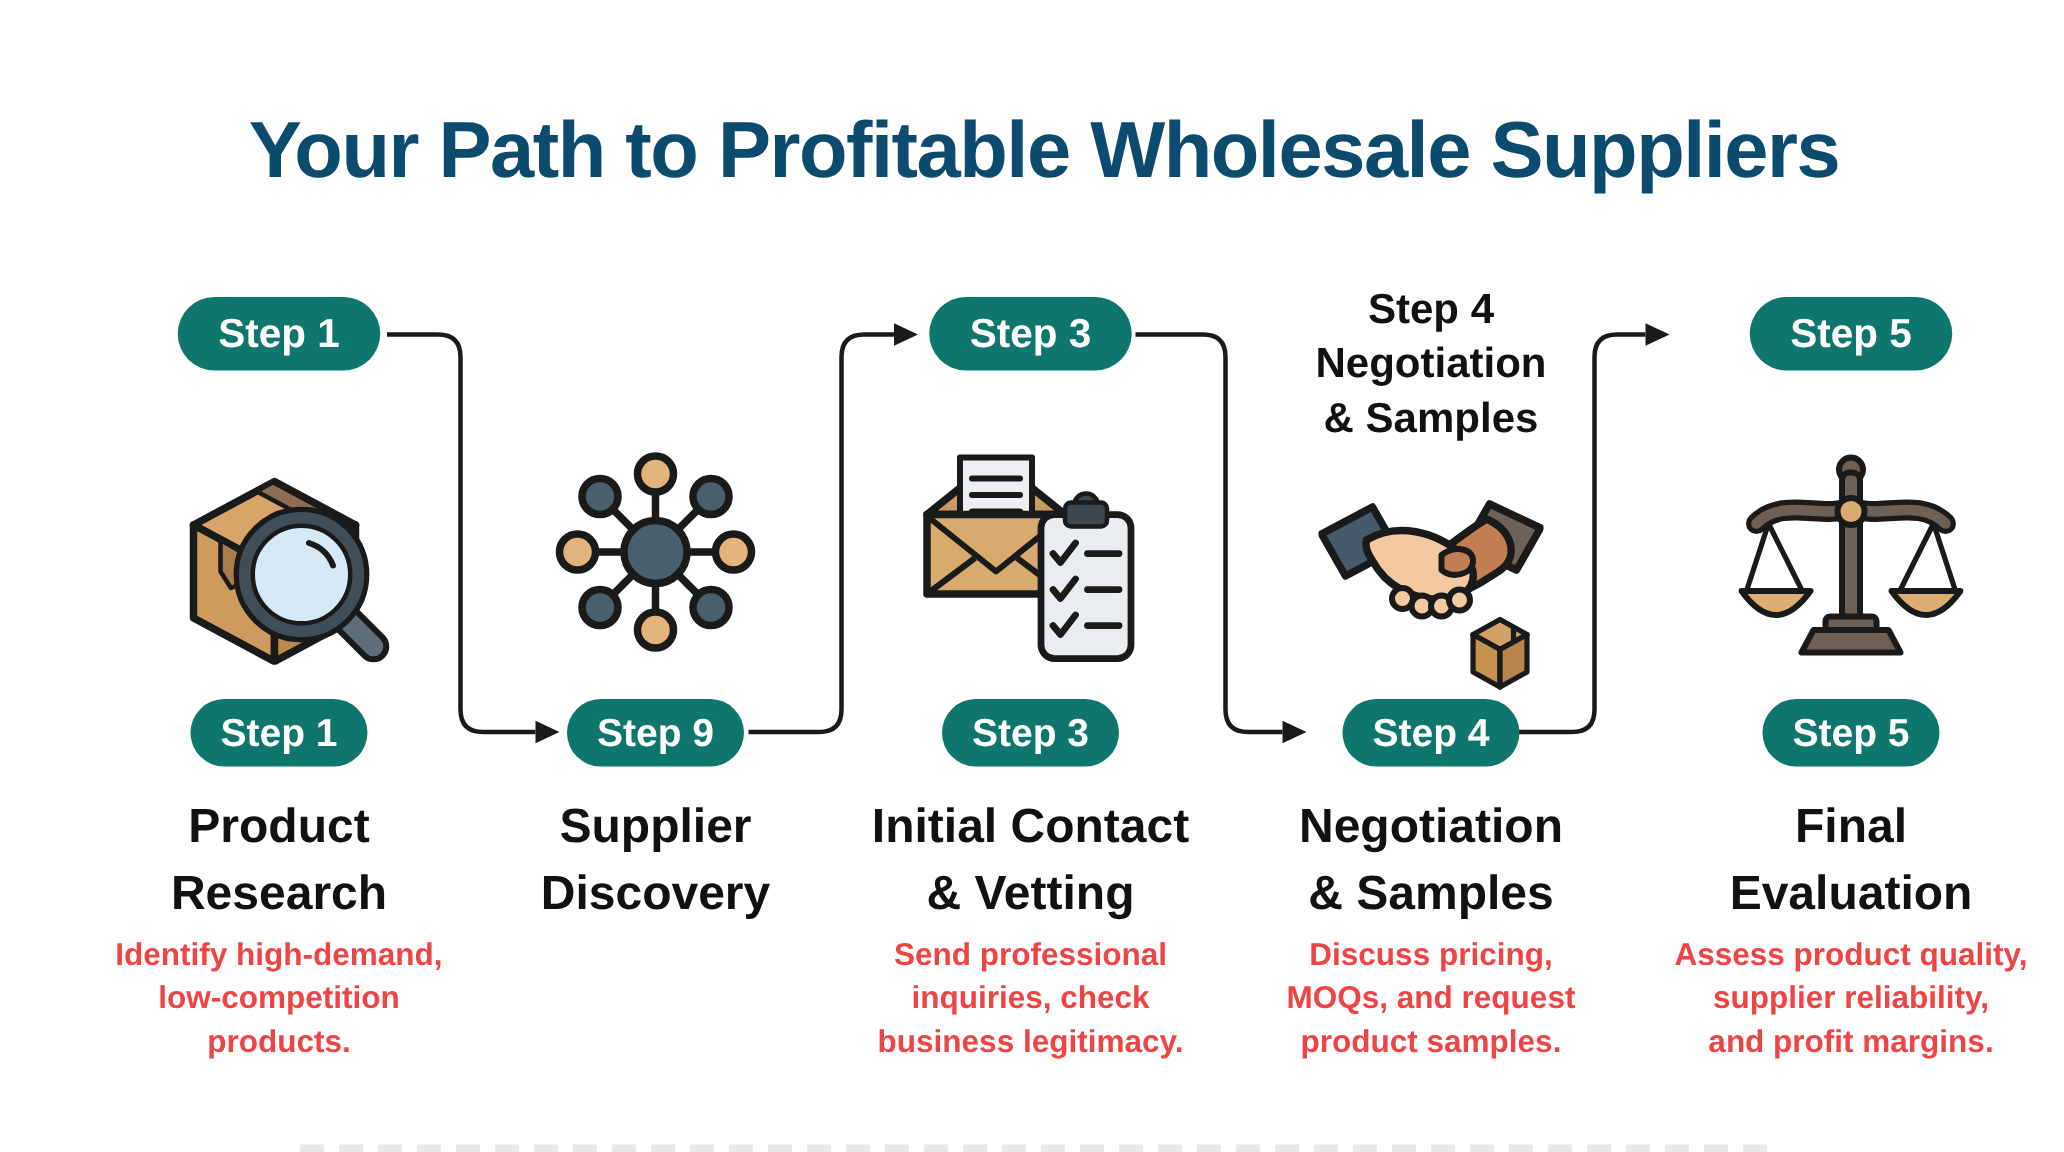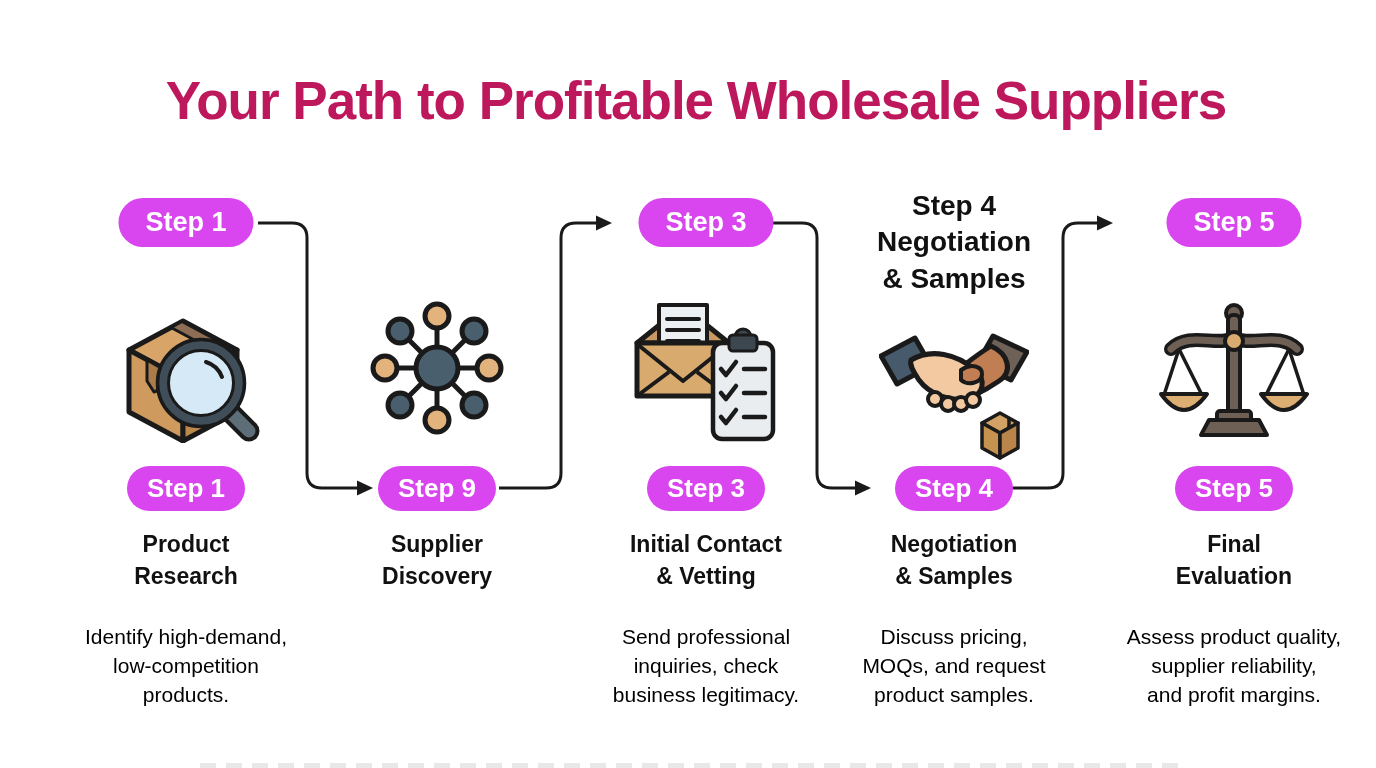--- a/index.html
+++ b/index.html
@@ -2,44 +2,44 @@
 <html><head>
 <meta charset="utf-8">
 <style>
   html,body{margin:0;padding:0;background:#ffffff;}
   .canvas{
     position:relative;width:1376px;height:768px;background:#ffffff;
     font-family:"Liberation Sans",sans-serif;overflow:hidden;color:#111;
   }
   .main-title{
     position:absolute;top:70px;left:16px;right:0;text-align:center;
-    font-size:53px;font-weight:800;letter-spacing:-1px;color:#be185d;
+    font-size:53px;font-weight:800;letter-spacing:-1px;color:#0c4a6e;
   }
   .col{position:absolute;top:180px;width:260px;height:580px;}
   .badge{
     position:absolute;left:50%;transform:translateX(-50%);
-    background:#d946ef;color:#ffffff;border-radius:26px;
+    background:#0f766e;color:#ffffff;border-radius:26px;
     font-weight:700;white-space:nowrap;display:flex;align-items:center;justify-content:center;
   }
   .top-badge{top:18px;font-size:27px;padding:9px 27px;}
   .mid-badge{top:286px;font-size:26px;padding:7px 20px;}
   .step4-header{
     position:absolute;top:8px;left:0;width:100%;text-align:center;
     font-size:28px;font-weight:800;line-height:1.3;white-space:pre-line;color:#111;
   }
   .icon-box{position:absolute;top:113px;left:50%;transform:translateX(-50%);width:150px;height:150px;}
   .icon-box.lower{top:138px;}
   .icon-box svg{width:100%;height:100%;display:block;}
   .col-title{
     position:absolute;top:348px;left:0;width:100%;text-align:center;
-    font-size:23px;font-weight:800;line-height:1.4;white-space:pre-line;color:#111;
+    font-size:32px;font-weight:800;line-height:1.4;white-space:pre-line;color:#111;
   }
   .col-desc{
     position:absolute;top:443px;left:50%;transform:translateX(-50%);width:280px;text-align:center;
-    font-size:21px;font-weight:400;line-height:1.38;white-space:pre-line;color:#000000;
+    font-size:21px;font-weight:700;line-height:1.38;white-space:pre-line;color:#ef4444;
   }
   .connectors{position:absolute;left:0;top:0;width:1376px;height:768px;pointer-events:none;}
   .cropped-artifact{
     position:absolute;bottom:0;left:200px;width:980px;height:5px;opacity:.35;
     background:repeating-linear-gradient(90deg,#bdbdbd 0 16px,transparent 16px 26px);
   }
 </style>
 </head>
 <body>
 
@@ -113,21 +113,21 @@
           <circle cx="23" cy="75" r="12" fill="#e2b37c"></circle>
           <circle cx="38" cy="38" r="12" fill="#4a5f6d"></circle>
         </g>
       </svg>
     </div>
     <div class="badge mid-badge">Step 9</div>
     <div class="col-title">Supplier
 Discovery</div>
   </div>
 
-  <div class="col" style="left:576px;">
+  <div class="col" style="left:557px;">
     <div class="badge top-badge">Step 3</div>
     <div class="icon-box">
       <svg viewBox="0 0 150 150">
         <g stroke="#1a1a1a" stroke-linejoin="round">
           <polygon points="6,50 52,13 98,50" fill="#c89a62" stroke-width="5"></polygon>
           <rect x="28" y="12" width="48" height="60" fill="#edf0f3" stroke-width="4"></rect>
           <g stroke-width="4" stroke-linecap="round">
             <line x1="36" y1="26" x2="68" y2="26"></line>
             <line x1="36" y1="37" x2="68" y2="37"></line>
             <line x1="36" y1="48" x2="68" y2="48"></line>

